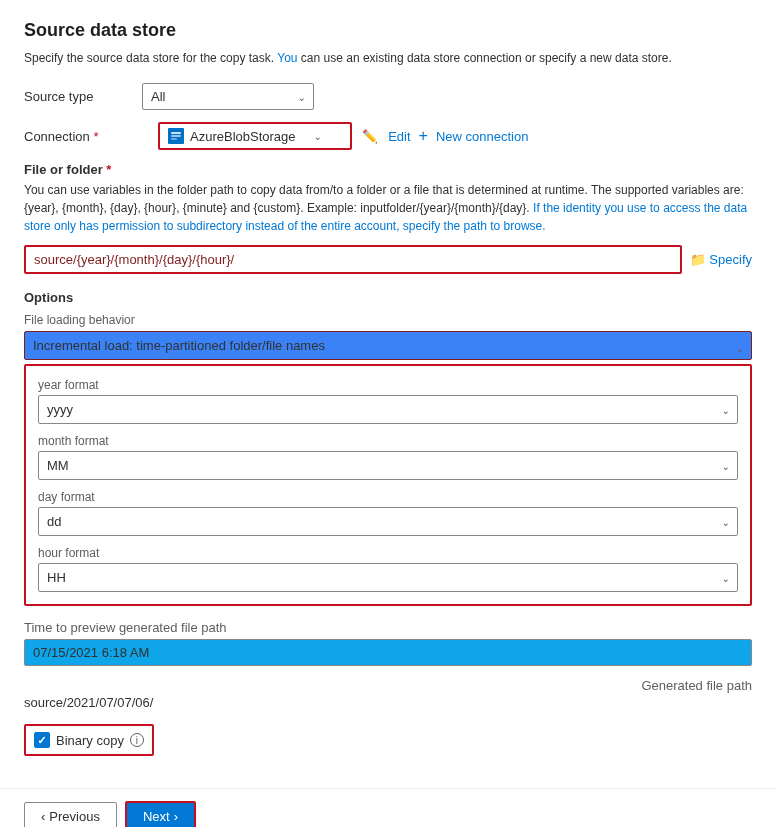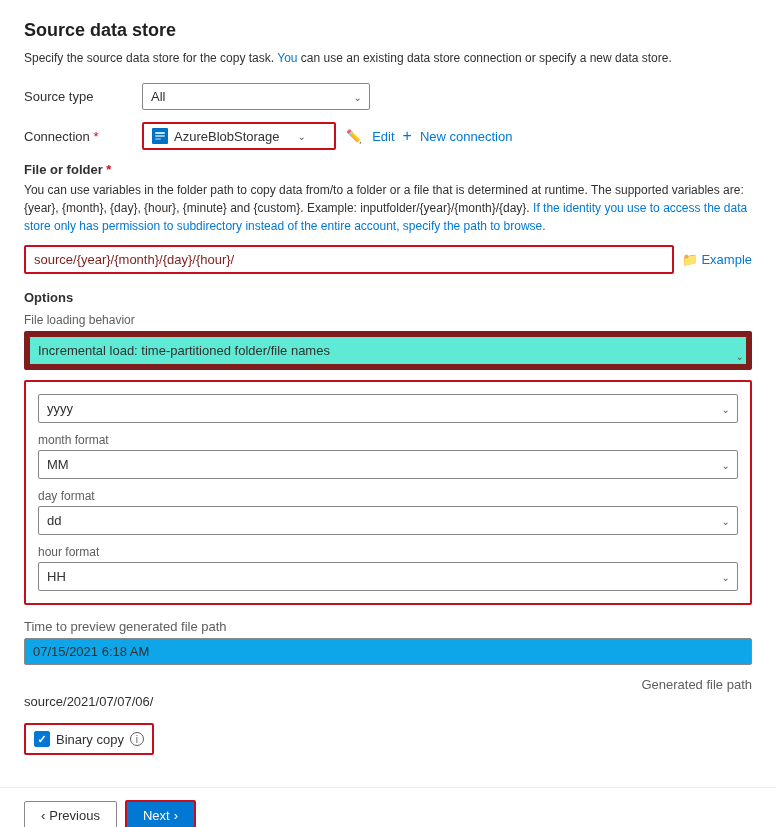--- a/index.html
+++ b/index.html
@@ -54,21 +54,21 @@
       border: 1px solid #8a8886;
       border-radius: 2px;
       padding: 5px 28px 5px 8px;
       font-size: 13px;
       color: #323130;
       background: #fff;
       cursor: pointer;
       outline: none;
     }
     .select-source-type {
-      width: 228px;
+      width: 172px;
     }
     .chevron-down {
       position: absolute;
       right: 8px;
       top: 50%;
       transform: translateY(-50%);
       pointer-events: none;
       color: #605e5c;
       font-size: 10px;
     }
@@ -76,20 +76,21 @@
       display: flex;
       align-items: center;
       gap: 8px;
       margin-bottom: 12px;
     }
     .connection-select-wrapper {
       position: relative;
       display: inline-block;
       border: 2px solid #c50f1f;
       border-radius: 2px;
+      margin-left: 16px;
     }
     .connection-select-inner {
       display: flex;
       align-items: center;
       padding: 4px 28px 4px 8px;
       background: #fff;
       min-width: 190px;
       cursor: pointer;
     }
     .blob-icon {
@@ -164,29 +165,29 @@
       margin-bottom: 8px;
     }
     .loading-behavior-label {
       font-size: 12px;
       color: #605e5c;
       margin-bottom: 4px;
     }
     .loading-behavior-select {
       width: 100%;
       appearance: none;
-      border: 6px solid #7f1d1d;
+      border: 1px solid #7f1d1d;
       border-radius: 2px;
       padding: 6px 28px 6px 8px;
       font-size: 13px;
       color: #323130;
-      background: #5eead4;
+      background: #3b82f6;
       cursor: pointer;
       outline: none;
-      margin-bottom: 10px;
+      margin-bottom: 4px;
     }
     .format-section {
       border: 2px solid #c50f1f;
       border-radius: 2px;
       padding: 12px;
       margin-bottom: 14px;
     }
     .format-group {
       margin-bottom: 10px;
     }
@@ -374,41 +375,42 @@
       <span>File or folder</span> <span class="required">*</span>
     </div>
     <div class="folder-desc">
       <span>You can use variables in the folder path to copy data from/to a folder or a file that is determined at runtime. The supported variables are: {year}, {month}, {day}, {hour}, {minute} and {custom}. Example: inputfolder/{year}/{month}/{day}.</span>
       <span class="highlight">If the identity you use to access the data store only has permission to subdirectory instead of the entire account, specify the path to browse.</span>
     </div>
     <div class="file-path-row">
       <input type="text" class="file-path-input" value="source/{year}/{month}/{day}/{hour}/" style="">
       <a href="#" class="browse-link">
         <span>📁</span>
-        <span>Example</span>
+        <span>Specify</span>
       </a>
     </div>
   </div>
 
   
   <div>
     <div class="options-label">Options</div>
     <div class="loading-behavior-label">File loading behavior</div>
     <div class="select-wrapper-full">
       <select class="loading-behavior-select">
         <option>Incremental load: time-partitioned folder/file names</option>
       </select>
       <span class="chevron-down" style="right:8px; position:absolute; top:50%; transform:translateY(-50%); pointer-events:none; color:#605e5c;">⌄</span>
     </div>
   </div>
 
   
   <div class="format-section">
 
     <div class="format-group">
+      <div class="format-label">year format</div>
       <div class="format-select-wrapper">
         <select class="format-select">
           <option>yyyy</option>
           <option>yy</option>
         </select>
         <span class="chevron-down">⌄</span>
       </div>
     </div>
 
     <div class="format-group">

